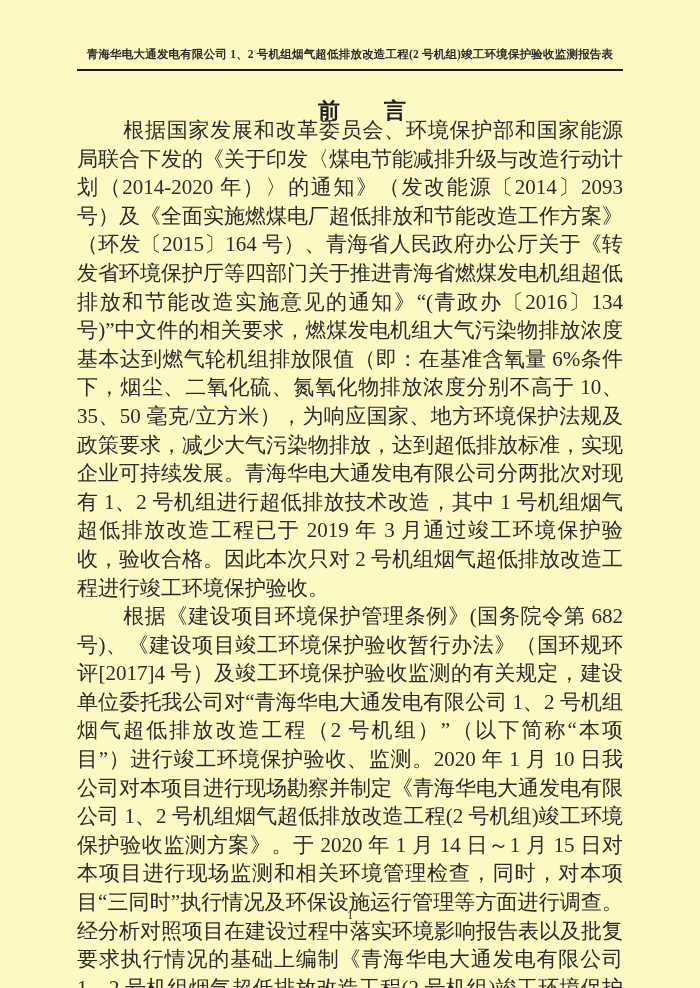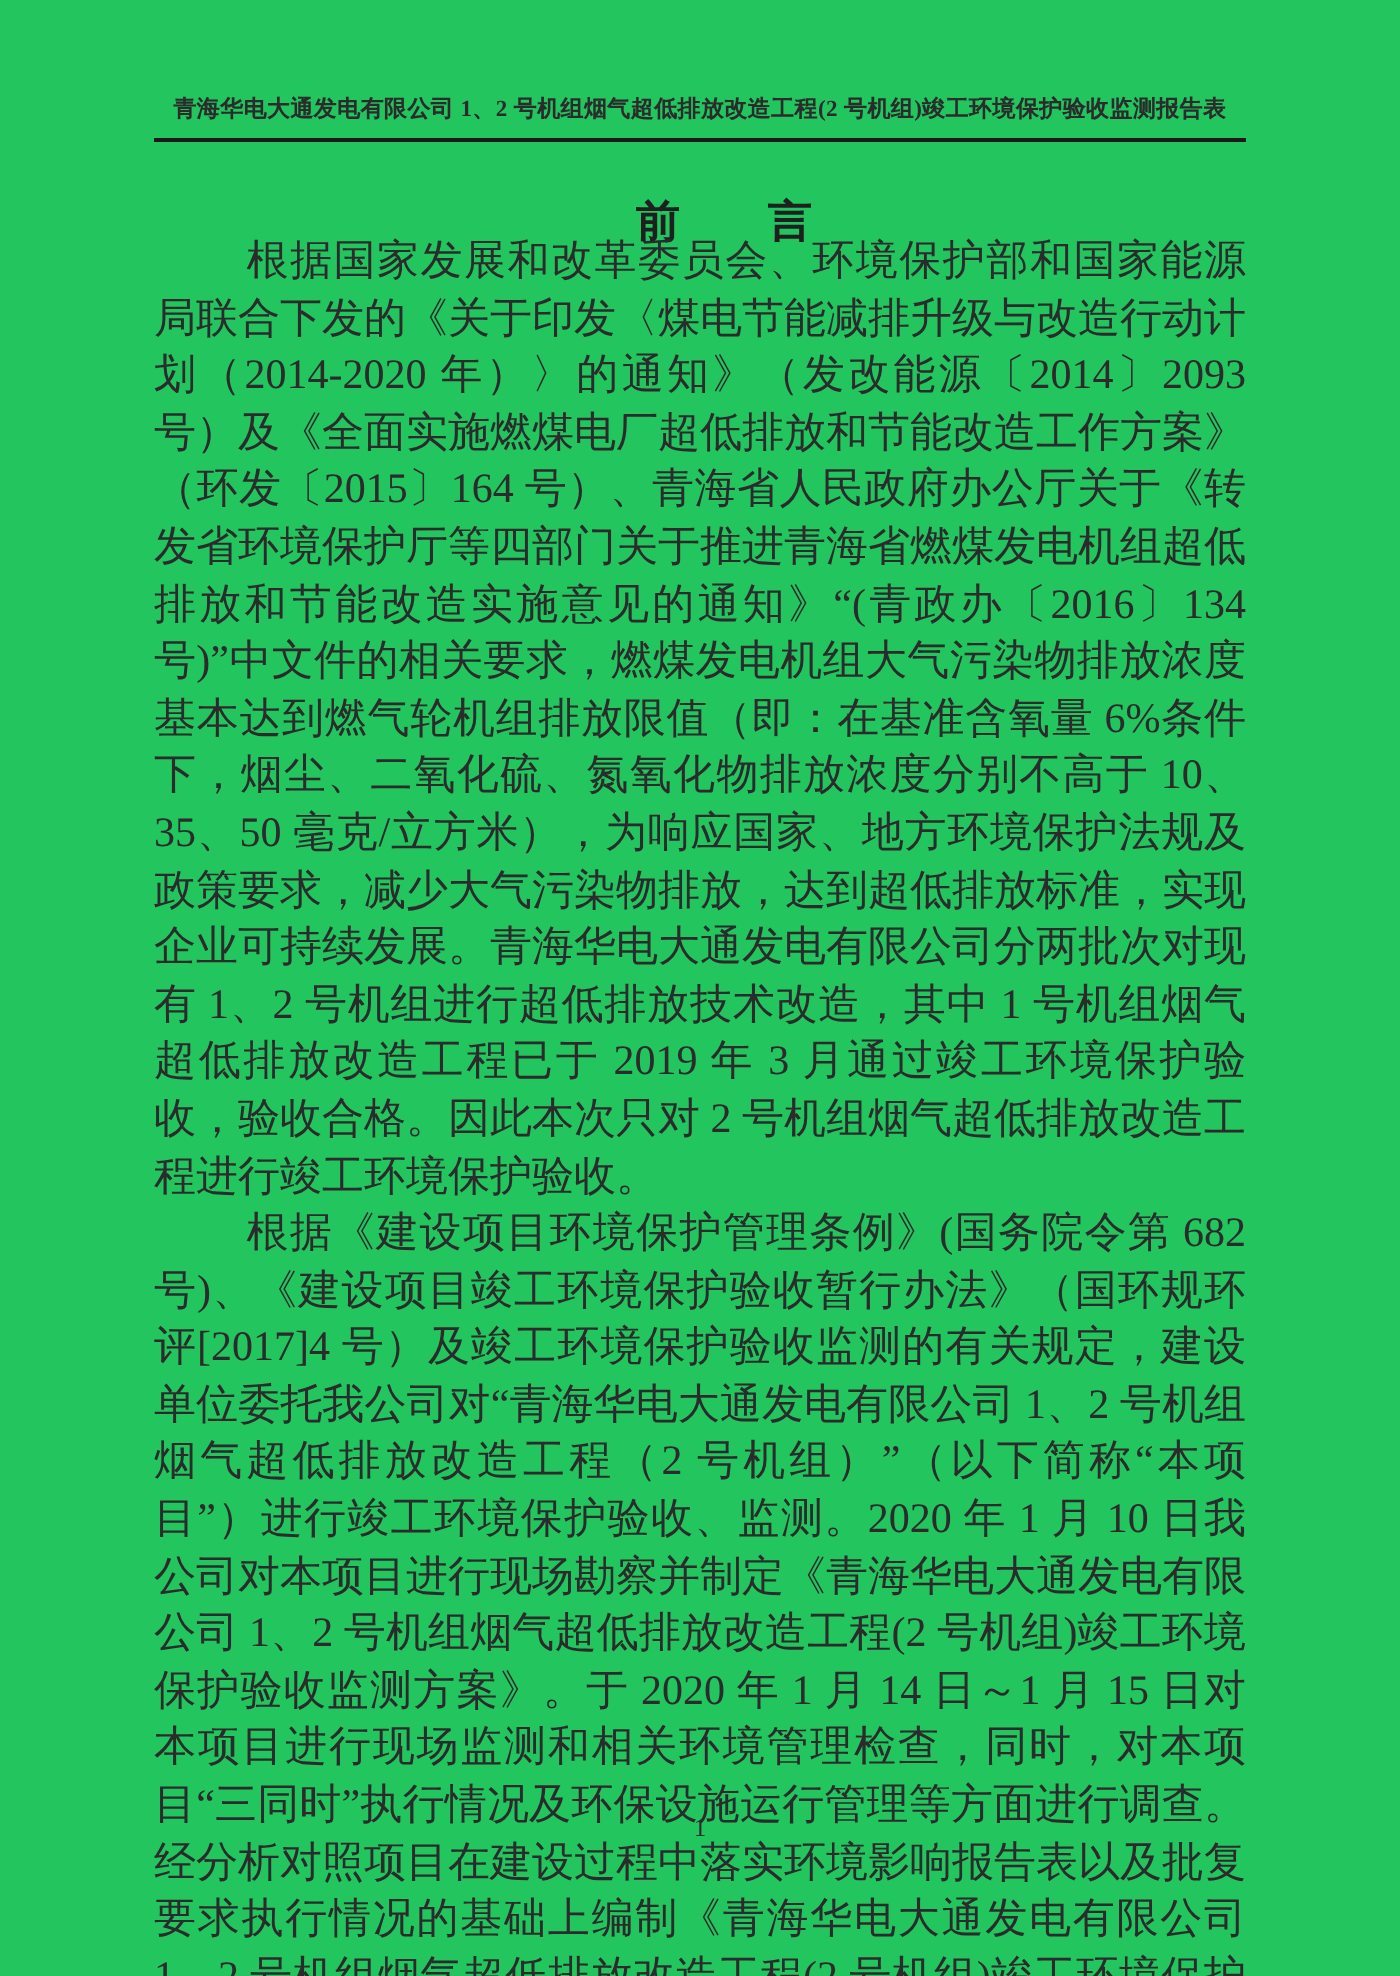--- a/index.html
+++ b/index.html
@@ -4,21 +4,21 @@
 <style>
   html, body {
     margin: 0;
     padding: 0;
     background: #ffffff;
   }
   .page {
     position: relative;
     width: 700px;
     height: 988px;
-    background: #22c55e;
+    background: #fef9c3;
     overflow: hidden;
     font-family: "Liberation Serif", "DejaVu Serif", serif;
     color: #2b2b2b;
   }
   .running-header {
     position: absolute;
     top: 47px;
     left: 77px;
     width: 546px;
     text-align: center;

